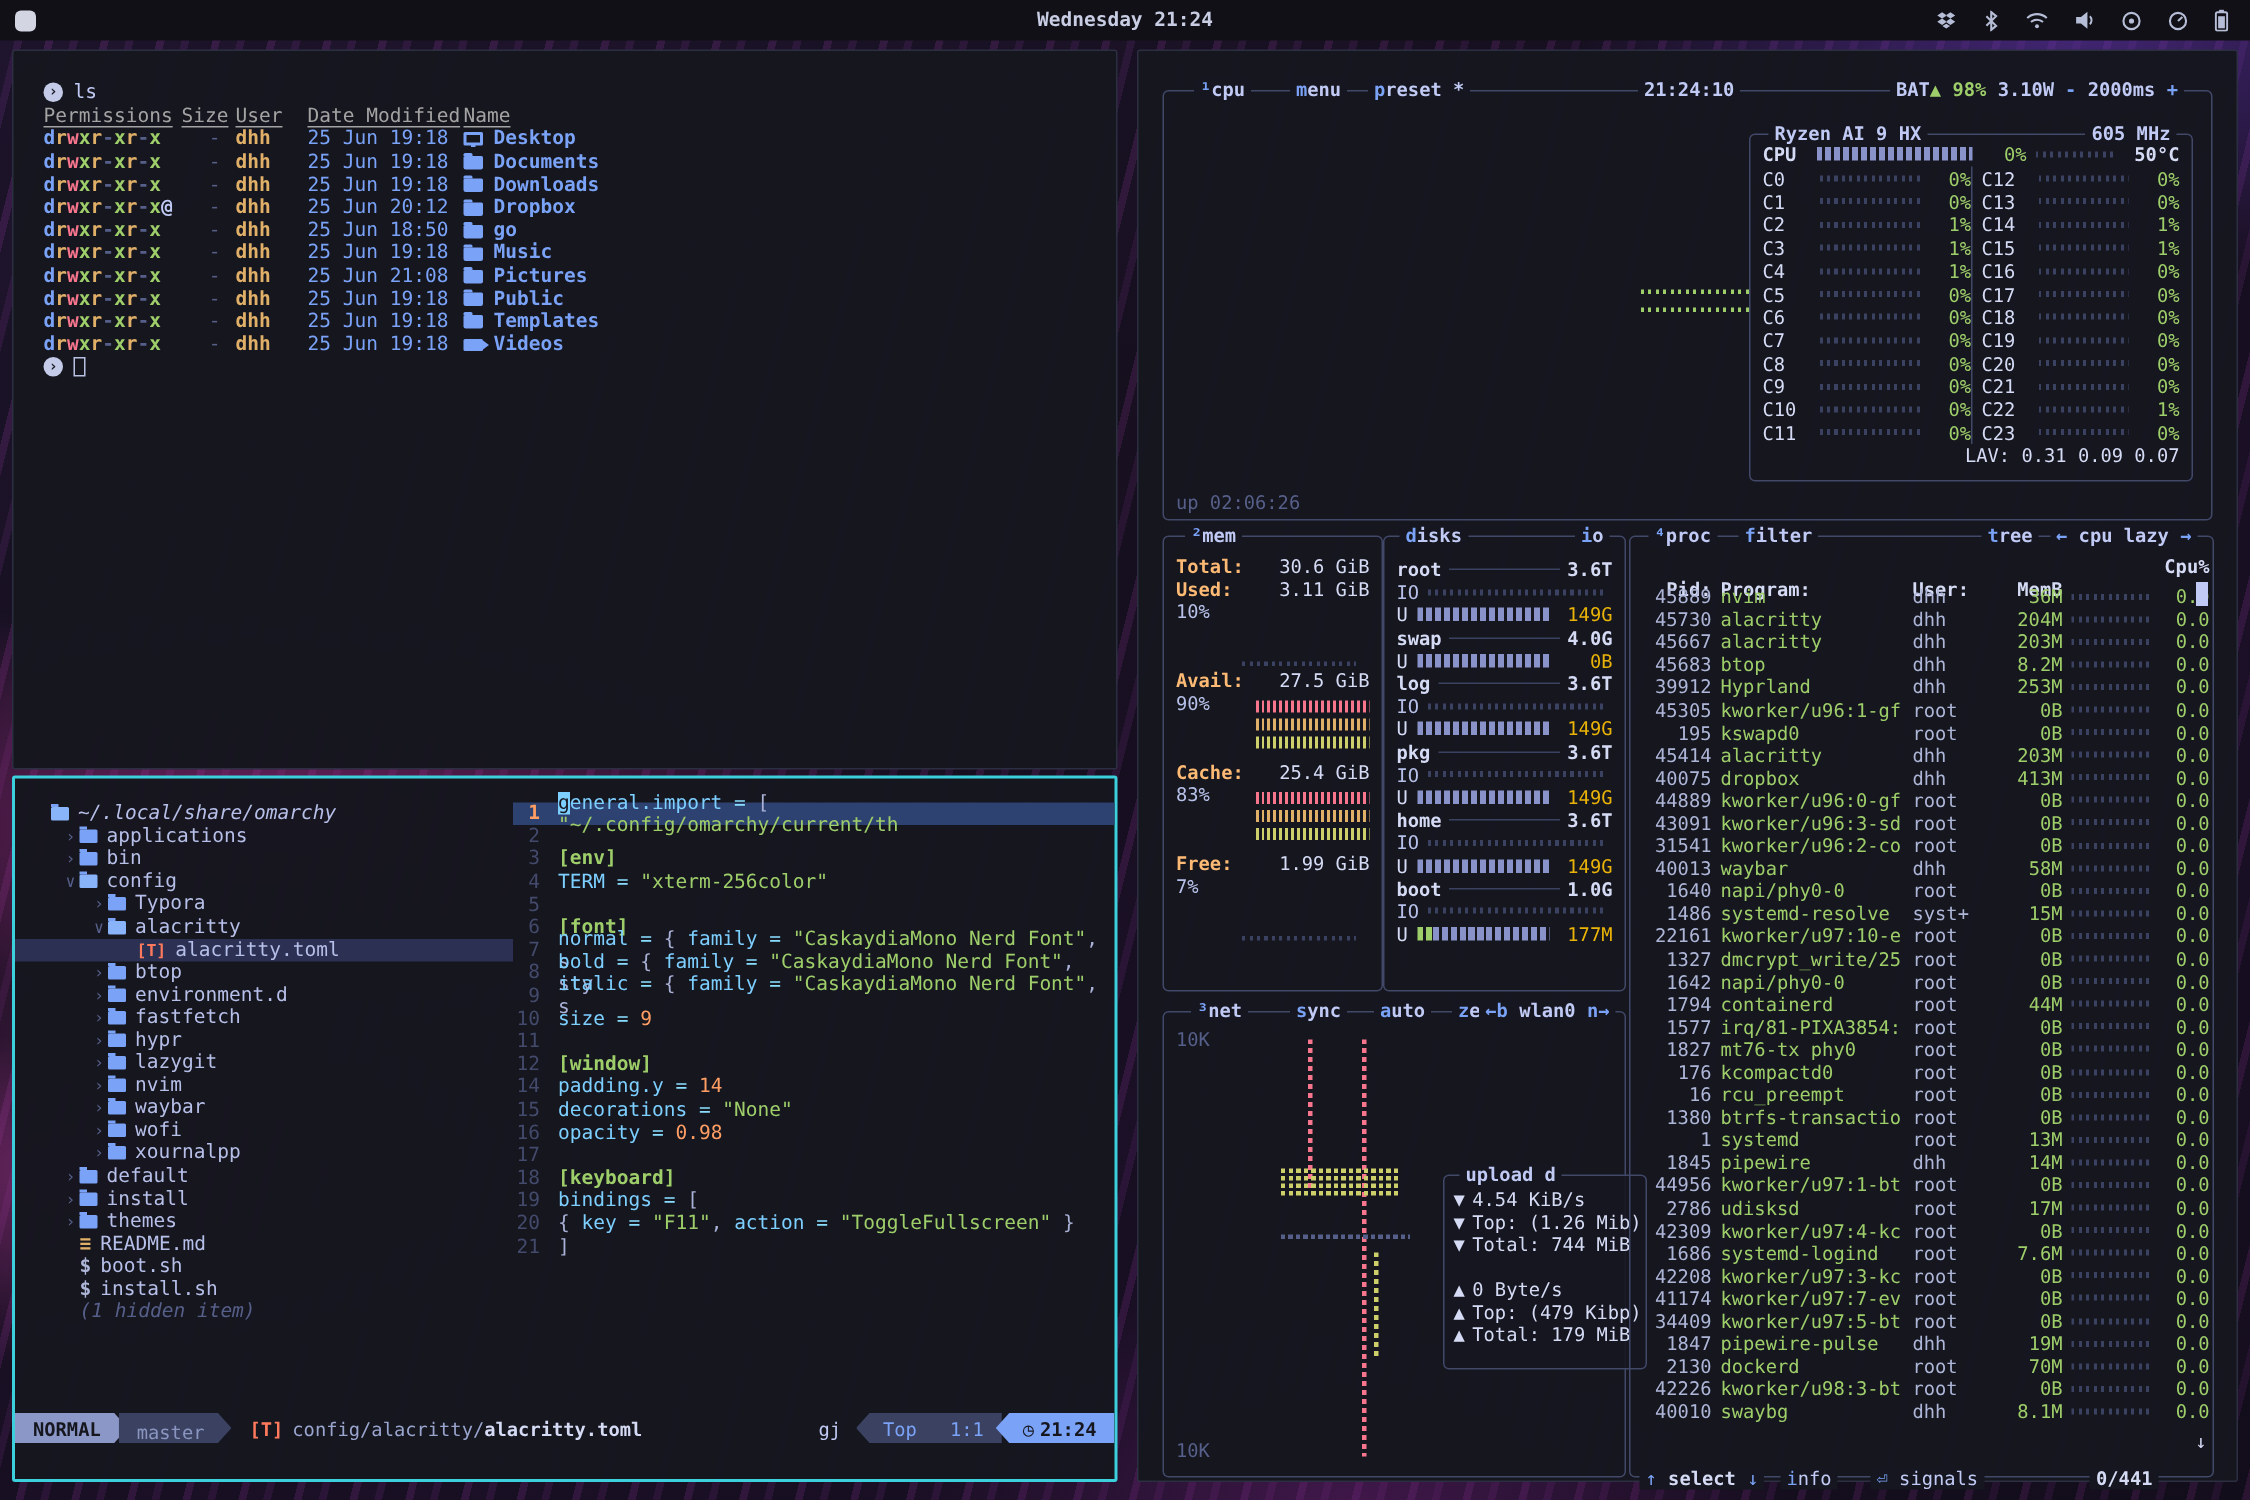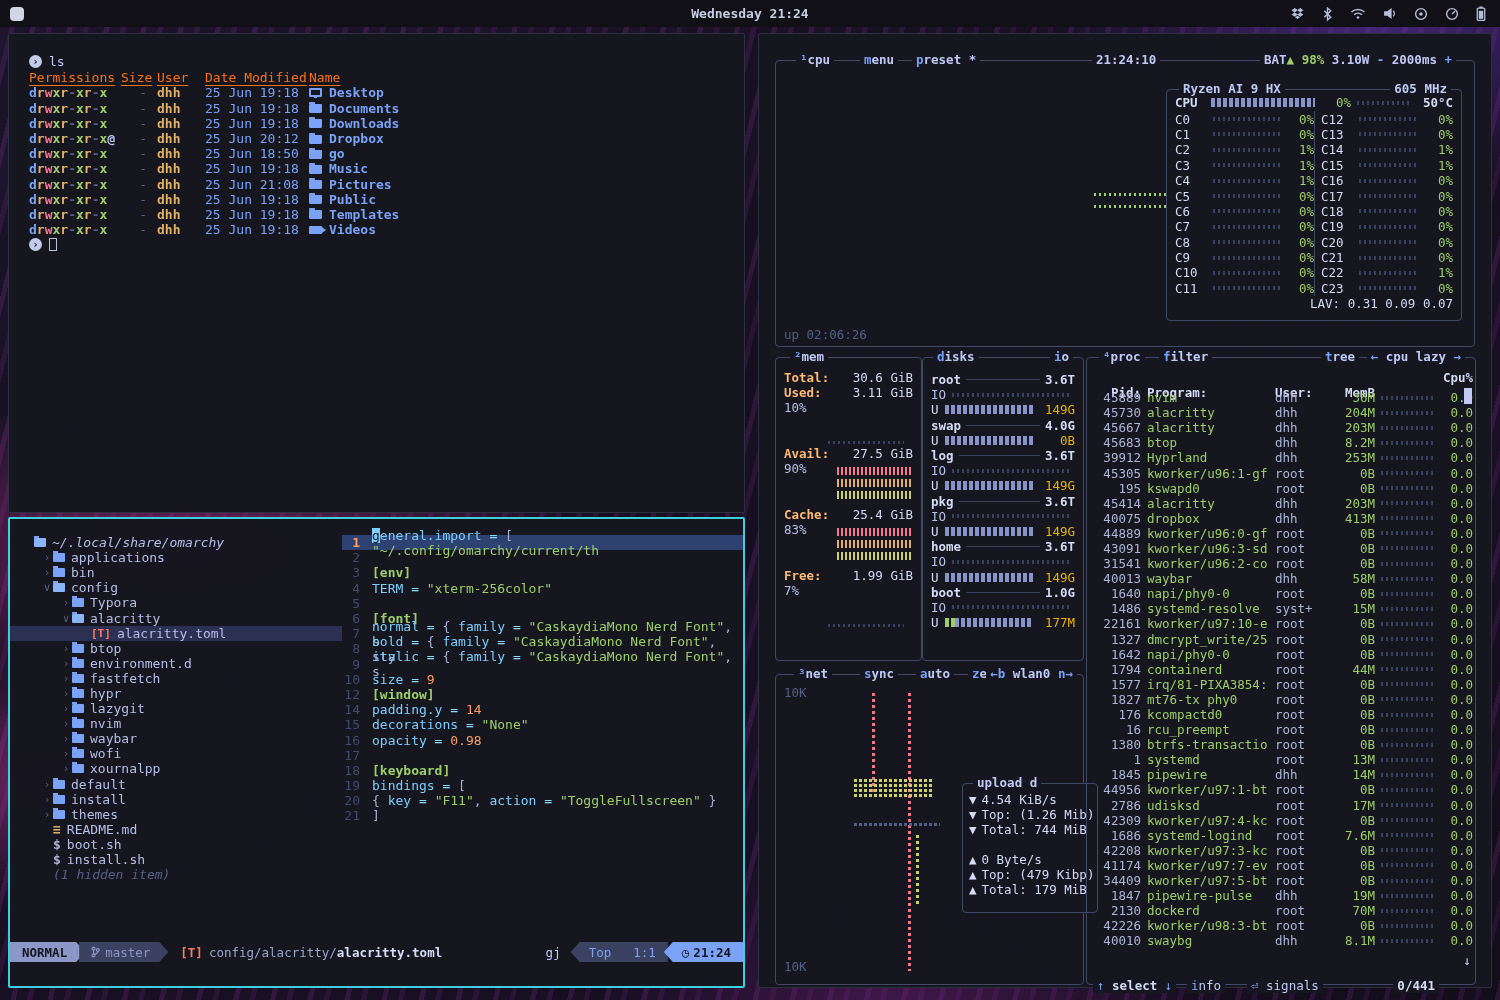--- a/index.html
+++ b/index.html
@@ -34,21 +34,21 @@
   
   .win-ls { left:8px; top:33px; width:737px; height:480px; padding:20px 0 0 20px;
     line-height:15.2px; }
   .ls-line { display:flex; align-items:center; height:15.2px; margin-bottom:1px; }
   .pr-ic { display:inline-flex; align-items:center; justify-content:center;
     width:13px; height:13px; border-radius:50%; background:#c3cbe8; color:#15161e;
     font-weight:bold; font-size:10px; margin-right:7px; flex:0 0 13px; }
   .cursor-box { display:inline-block; width:8px; height:13px; border:1px solid #b9c1e3; }
   .ls-grid { display:grid; grid-template-columns:92px 36px 48px 104px auto;
     height:15.2px; align-items:center; }
-  .ls-head span { text-decoration:underline; text-underline-offset:3px; color:#f97316; }
+  .ls-head span { text-decoration:underline; text-underline-offset:3px; color:#a3a3a3; }
   .ls-size { text-align:right; padding-right:10px; }
   .ls-head .ls-size { text-align:left; padding-right:0; }
   .ls-name { display:flex; align-items:center; color:#7aa2f7; font-weight:bold; }
   .c-fg{color:#c0caf5} .c-dim{color:#565f89} .c-blue{color:#7aa2f7}
   .c-yel{color:#e0af68} .c-red{color:#f7768e} .c-grn{color:#9ece6a}
   .c-user{color:#e0af68; font-weight:bold} .c-date{color:#7aa2f7}
   .fi { position:relative; display:inline-block; width:13px; height:10px; margin-right:7px; flex:0 0 13px;}
   .fi-folder { background:#7aa2f7; border-radius:1px 1px 1.5px 1.5px; height:9px; margin-top:1px;}
   .fi-folder::before { content:""; position:absolute; top:-2px; left:0; width:6px; height:2px;
     background:#7aa2f7; border-radius:1px 1px 0 0; }
@@ -81,21 +81,21 @@
   .gut.cur { color:#ff9e64; font-weight:bold; }
   .tk{color:#7dcfff} .to{color:#89ddff} .ts{color:#9ece6a} .tn{color:#ff9e64}
   .tg{color:#9ece6a; font-weight:bold} .tp{color:#a9b1d6}
   .cur-blk { background:#7dcfff; color:#16161f; }
   .sbar { position:absolute; left:0; bottom:24px; right:0; height:20px; display:flex;
     align-items:center; font-size:12.5px; }
   .chip { display:inline-flex; align-items:center; height:20px; padding:0 12px; }
   .chip-r { clip-path:polygon(0 0,calc(100% - 9px) 0,100% 50%,calc(100% - 9px) 100%,0 100%); padding-right:18px;}
   .chip-l { clip-path:polygon(9px 0,100% 0,100% 100%,9px 100%,0 50%); padding-left:18px;}
   .sb-mode { background:#8b98c7; color:#15161e; font-weight:bold; }
-  .sb-git { background:#3b4261; color:#8a96c0; margin-left:-6px; gap:5px;}
+  .sb-git { background:#3b4261; color:#8a96c0; margin-left:-6px; gap:5px;flex-direction:column;}
   .sb-ft { color:#ff7a5c; font-weight:bold; margin:0 6px 0 12px; }
   .sb-path { color:#9aa5ce; }
   .sb-file { color:#d5dbf5; font-weight:bold; }
   .sb-right { margin-left:auto; display:flex; align-items:center; }
   .sb-keys { color:#c0caf5; margin-right:10px; }
   .sb-pos { background:#3b4261; color:#7aa2f7; gap:22px; }
   .sb-time { background:#7aa2f7; color:#15161e; font-weight:bold; margin-left:-4px; gap:4px;}
   
   .win-btop { left:758px; top:33px; width:734px; height:955px; font-size:12.5px; }
   .bx { position:absolute; border:1px solid #414868; border-radius:4px; }
@@ -506,20 +506,24 @@
       </div>
       <div class="ed-row">
         <span class="gut">9</span>
         <span><span class="tk">italic</span><span class="to"> = </span><span class="tp">{ </span><span class="tk">family</span><span class="to"> = </span><span class="ts">"CaskaydiaMono Nerd Font"</span><span class="tp">, s</span></span>
       </div>
       <div class="ed-row">
         <span class="gut">10</span>
         <span><span class="tk">size</span><span class="to"> = </span><span class="tn">9</span></span>
       </div>
       <div class="ed-row">
+        <span class="gut">11</span>
+        <span></span>
+      </div>
+      <div class="ed-row">
         <span class="gut">12</span>
         <span><span class="tg">[window]</span></span>
       </div>
       <div class="ed-row">
         <span class="gut">14</span>
         <span><span class="tk">padding.y</span><span class="to"> = </span><span class="tn">14</span></span>
       </div>
       <div class="ed-row">
         <span class="gut">15</span>
         <span><span class="tk">decorations</span><span class="to"> = </span><span class="ts">"None"</span></span>

